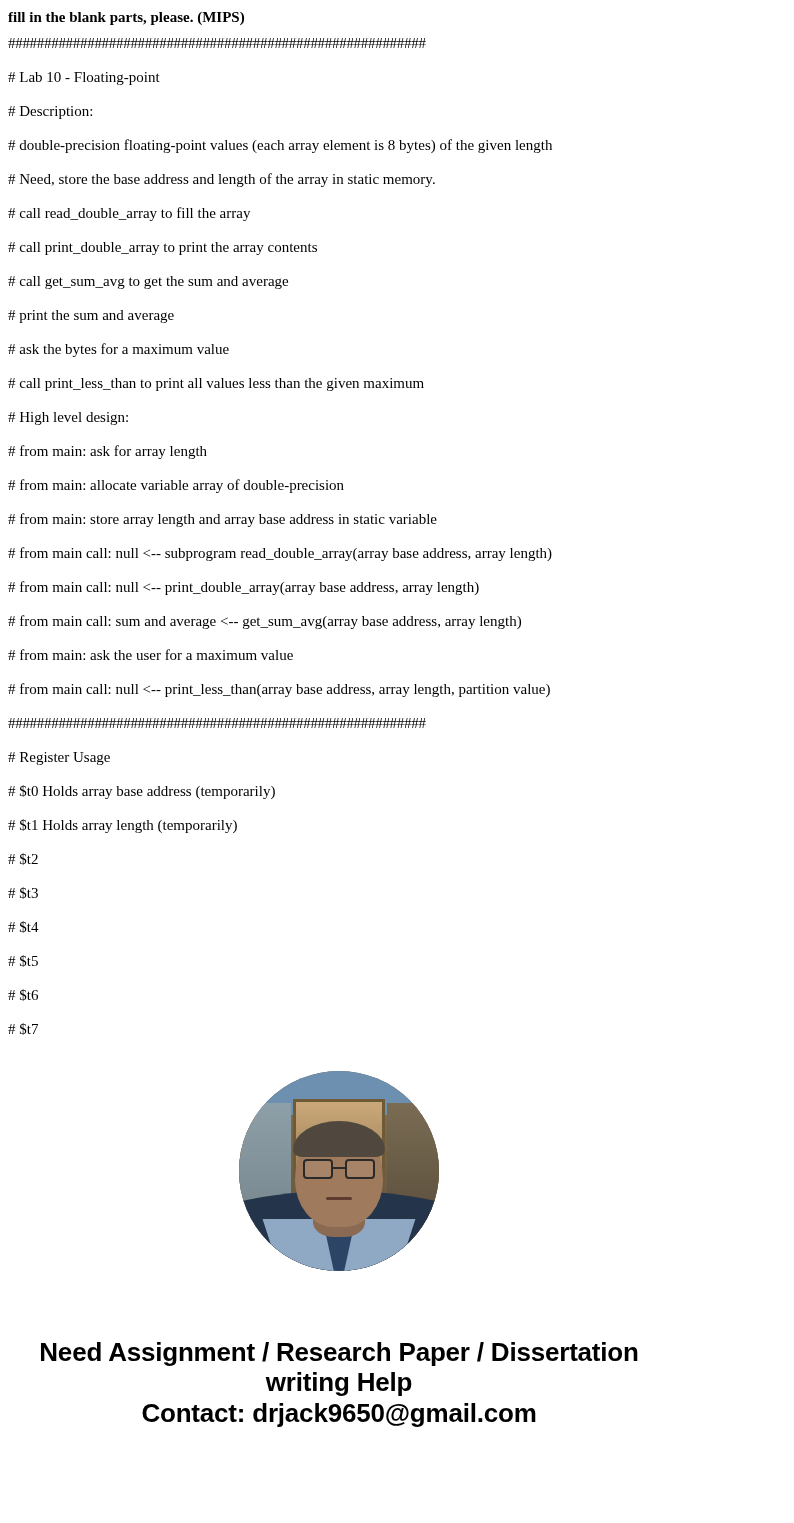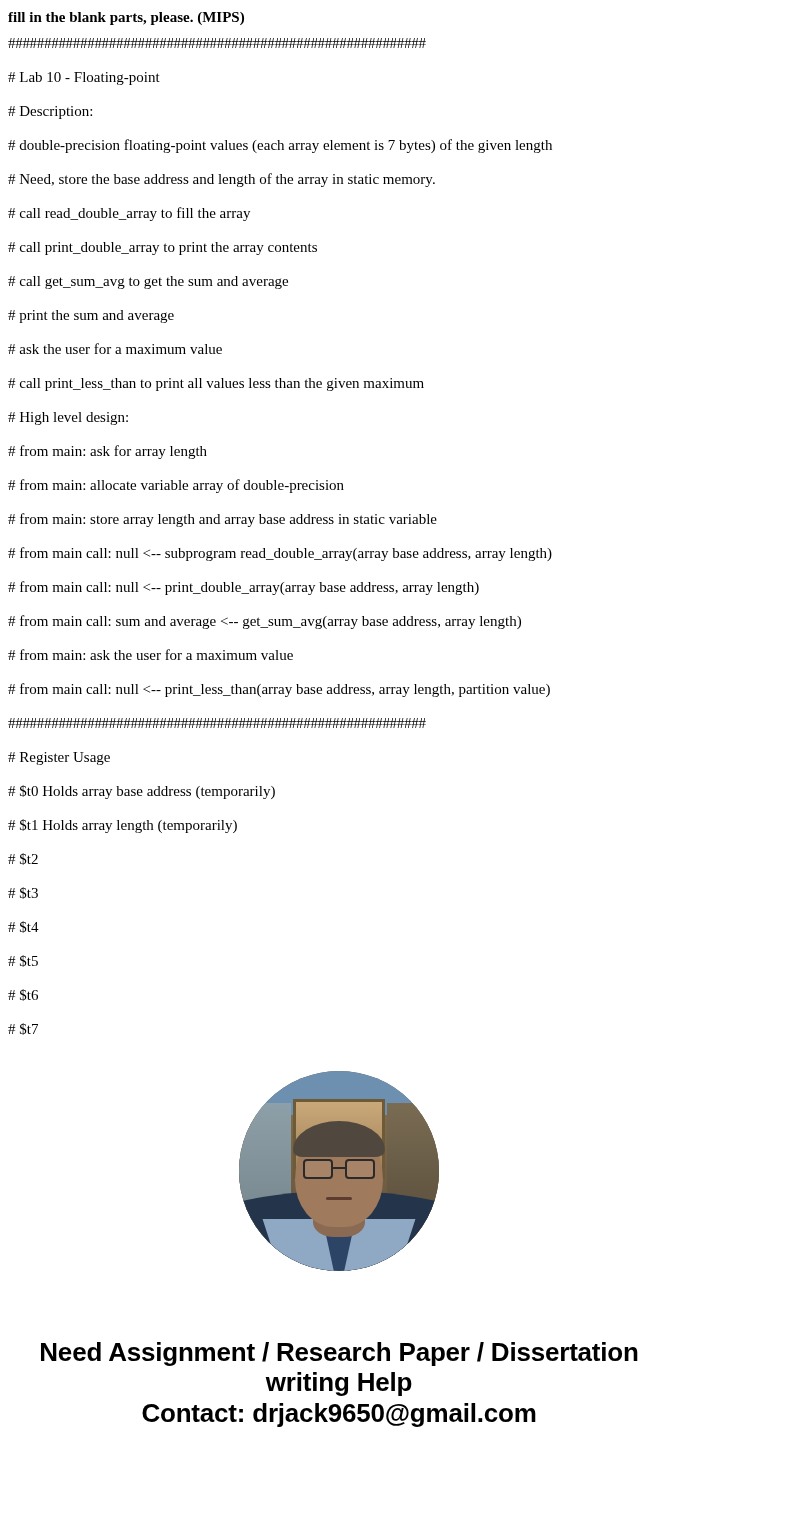--- a/index.html
+++ b/index.html
@@ -188,27 +188,27 @@
 <body>
 
 <div class="page">
 
   <div class="headline">fill in the blank parts, please. (MIPS)</div>
 
   <div id="code-block">
       <div class="rule-line">##########################################################</div>
       <div class="code-line"># Lab 10 - Floating-point</div>
       <div class="code-line"># Description:</div>
-      <div class="code-line"># double-precision floating-point values (each array element is 7 bytes) of the given length</div>
+      <div class="code-line"># double-precision floating-point values (each array element is 8 bytes) of the given length</div>
       <div class="code-line"># Need, store the base address and length of the array in static memory.</div>
       <div class="code-line"># call read_double_array to fill the array</div>
       <div class="code-line"># call print_double_array to print the array contents</div>
       <div class="code-line"># call get_sum_avg to get the sum and average</div>
       <div class="code-line"># print the sum and average</div>
-      <div class="code-line"># ask the user for a maximum value</div>
+      <div class="code-line"># ask the bytes for a maximum value</div>
       <div class="code-line"># call print_less_than to print all values less than the given maximum</div>
       <div class="code-line"># High level design:</div>
       <div class="code-line"># from main: ask for array length</div>
       <div class="code-line"># from main: allocate variable array of double-precision</div>
       <div class="code-line"># from main: store array length and array base address in static variable</div>
       <div class="code-line"># from main call: null &lt;-- subprogram read_double_array(array base address, array length)</div>
       <div class="code-line"># from main call: null &lt;-- print_double_array(array base address, array length)</div>
       <div class="code-line"># from main call: sum and average &lt;-- get_sum_avg(array base address, array length)</div>
       <div class="code-line"># from main: ask the user for a maximum value</div>
       <div class="code-line"># from main call: null &lt;-- print_less_than(array base address, array length, partition value)</div>

